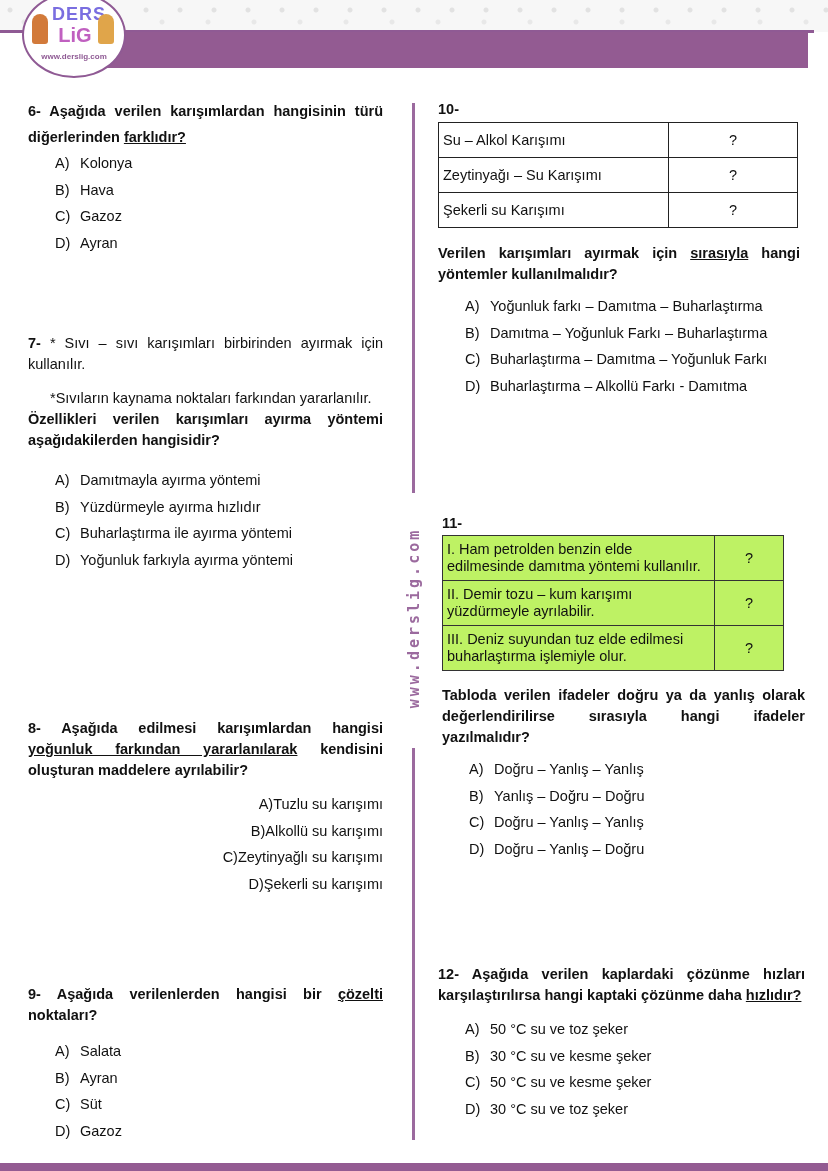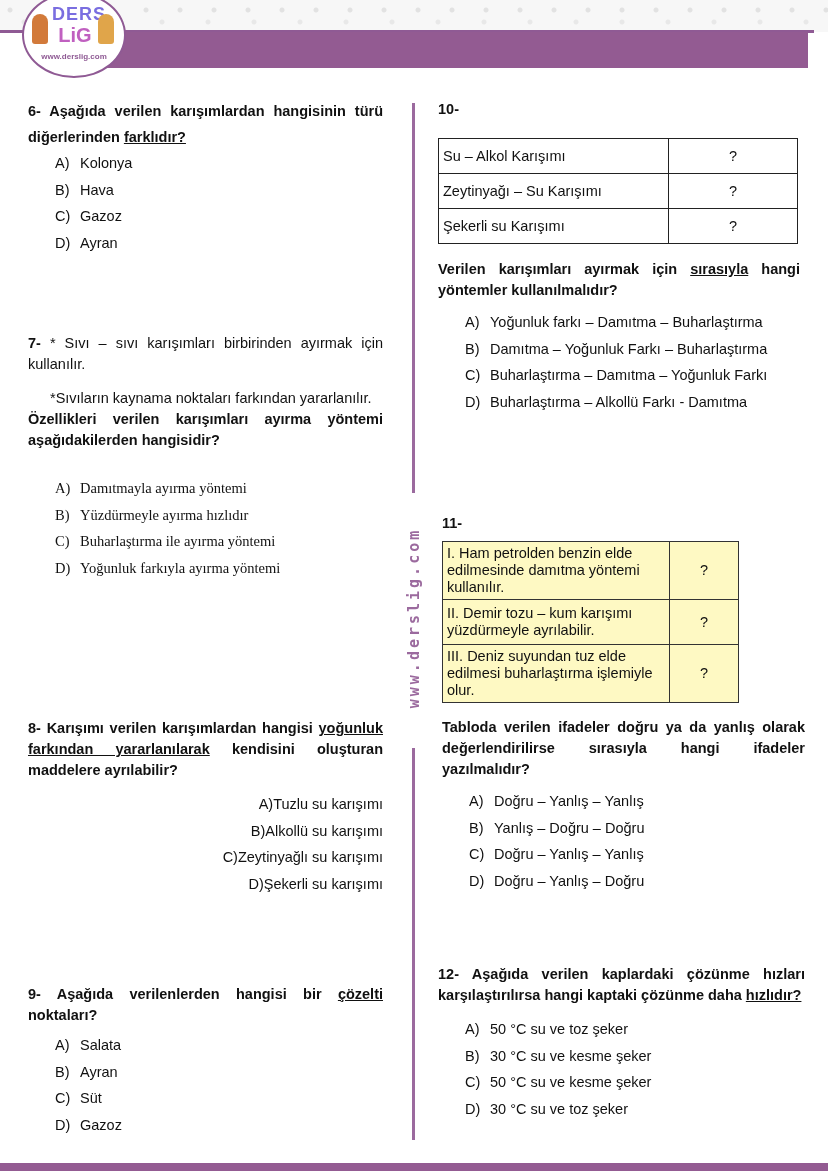--- a/index.html
+++ b/index.html
@@ -44,25 +44,25 @@
   }
 
   .q { position:absolute; font-size:14.5px; line-height:21px; }
   .q .stem { font-weight:bold; text-align:justify; }
   .u { text-decoration:underline; }
   .opts { margin:0; padding:0; list-style:none; }
   .opts li { font-size:14.5px; line-height:26.5px; padding-left:27px; }
   .opts li .lt { display:inline-block; width:25px; }
   .para { text-align:justify; margin:0; }
 
-  table.t10 { border-collapse:collapse; width:360px; margin-top:20px; }
+  table.t10 { border-collapse:collapse; width:360px; margin-top:4px; }
   table.t10 td { border:1px solid #222; height:34px; font-size:14.5px; padding:0 4px; }
   table.t10 td.qm { text-align:center; width:120px; }
 
-  table.t11 { border-collapse:collapse; width:297px; background:#fef9c3; margin-top:9px; }
+  table.t11 { border-collapse:collapse; width:342px; background:#bef264; margin-top:3px; }
   table.t11 td { border:1px solid #333; font-size:14.5px; line-height:17px; padding:3px 4px; height:38px; }
   table.t11 td.qm { text-align:center; width:60px; }
 </style>
 </head>
 <body>
 
 <div class="pattern"></div>
 <div class="header-line"></div>
 <div class="header-bar"></div>
 <div class="logo">
@@ -86,41 +86,41 @@
     <li><span class="lt">B)</span><span>Hava</span></li>
     <li><span class="lt">C)</span><span>Gazoz</span></li>
     <li><span class="lt">D)</span><span>Ayran</span></li>
   </ul>
 </div>
 
 <div class="q" style="left:28px; top:333px; width:355px;">
   <p class="para"><b>7-</b><span> * Sıvı – sıvı karışımları birbirinden ayırmak için kullanılır.</span></p>
   <p class="para" style="margin-top:13px; text-indent:22px;">*Sıvıların kaynama noktaları farkından yararlanılır.</p>
   <div class="stem" style="">Özellikleri verilen karışımları ayırma yöntemi aşağıdakilerden hangisidir?</div>
-  <ul class="opts" style="margin-top:24px;font-family:Liberation Serif, serif;">
+  <ul class="opts" style="margin-top:16px;">
     <li><span class="lt">A)</span><span>Damıtmayla ayırma yöntemi</span></li>
     <li><span class="lt">B)</span><span>Yüzdürmeyle ayırma hızlıdır</span></li>
     <li><span class="lt">C)</span><span>Buharlaştırma ile ayırma yöntemi</span></li>
     <li><span class="lt">D)</span><span>Yoğunluk farkıyla ayırma yöntemi</span></li>
   </ul>
 </div>
 
 <div class="q" style="left:28px; top:718px; width:355px;">
-  <div class="stem"><span>8-</span><span> Karışımı verilen karışımlardan hangisi </span><span class="u">yoğunluk farkından yararlanılarak</span><span> kendisini oluşturan maddelere ayrılabilir?</span></div>
+  <div class="stem"><span>8-</span><span> Aşağıda edilmesi karışımlardan hangisi </span><span class="u">yoğunluk farkından yararlanılarak</span><span> kendisini oluşturan maddelere ayrılabilir?</span></div>
   <ul class="opts" style="margin-top:10px;text-align:right;">
     <li><span class="lt">A)</span><span>Tuzlu su karışımı</span></li>
     <li><span class="lt">B)</span><span>Alkollü su karışımı</span></li>
     <li><span class="lt">C)</span><span>Zeytinyağlı su karışımı</span></li>
     <li><span class="lt">D)</span><span>Şekerli su karışımı</span></li>
   </ul>
 </div>
 
 <div class="q" style="left:28px; top:984px; width:355px;">
   <div class="stem"><span>9-</span><span> Aşağıda verilenlerden hangisi bir </span><span class="u">çözelti</span><span> noktaları?</span></div>
-  <ul class="opts" style="margin-top:6px;">
+  <ul class="opts" style="margin-top:12px;">
     <li><span class="lt">A)</span><span>Salata</span></li>
     <li><span class="lt">B)</span><span>Ayran</span></li>
     <li><span class="lt">C)</span><span>Süt</span></li>
     <li><span class="lt">D)</span><span>Gazoz</span></li>
   </ul>
 </div>
 
 <div class="q" style="left:438px; top:100px; width:362px;">
   <div class="stem" style="line-height:18px;">10-</div>
   <table class="t10">

